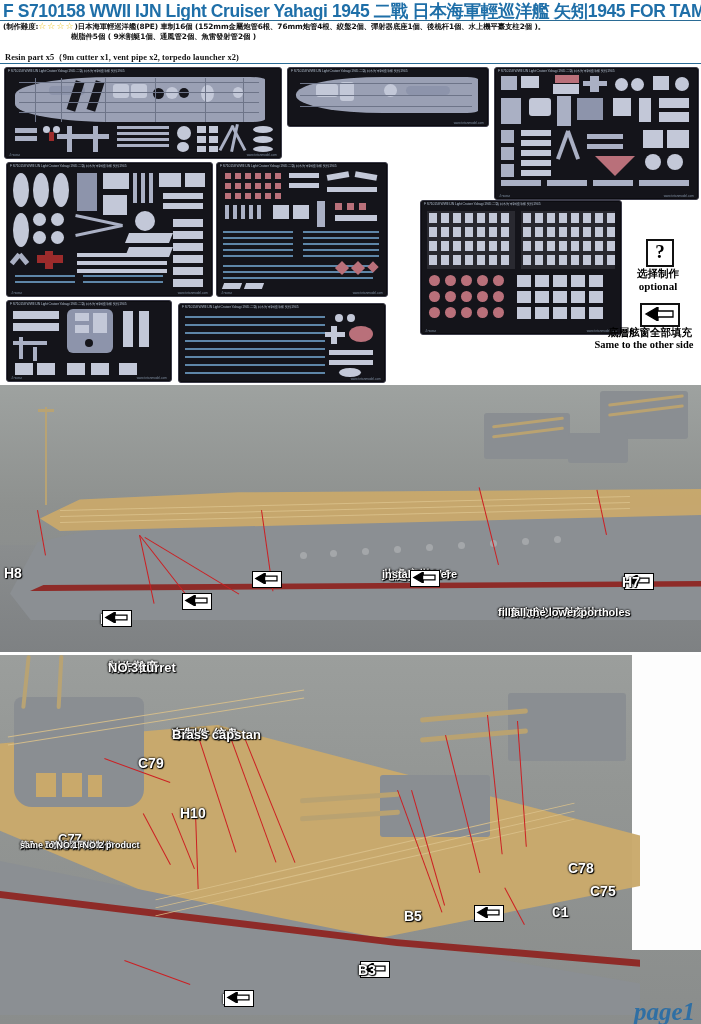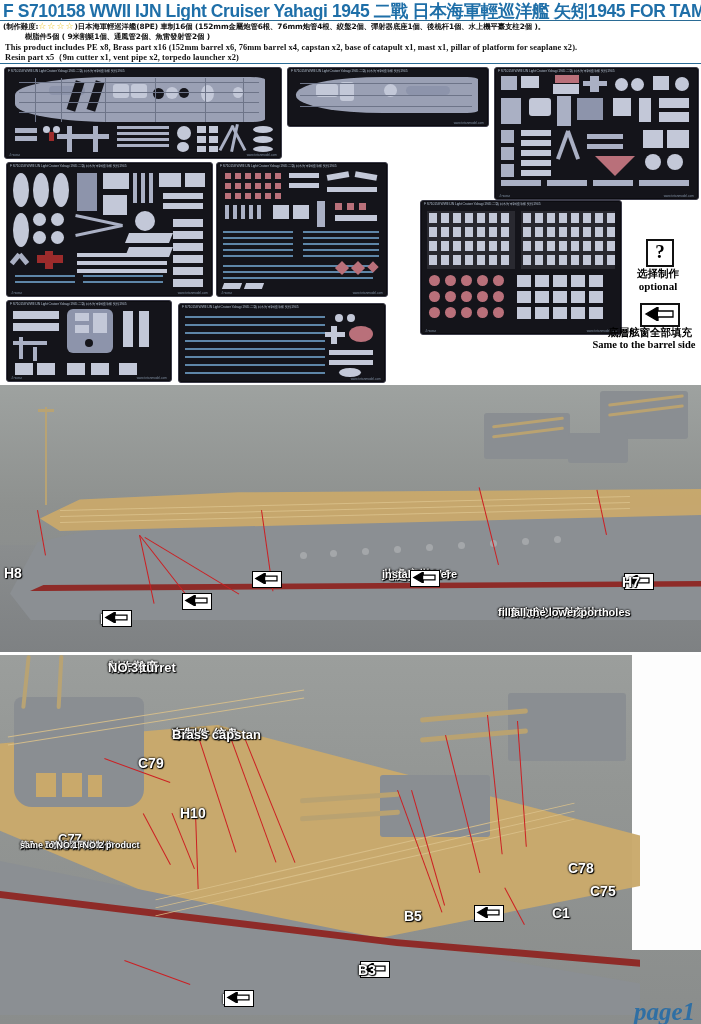--- a/index.html
+++ b/index.html
@@ -91,25 +91,25 @@
 <body>
 
 <div class="page">
 
   <div class="header">
     <div class="title-line">F S710158 WWII IJN Light Cruiser Yahagi 1945 二戰 日本海軍輕巡洋艦 矢矧1945 FOR TAMIYA</div>
     <div class="rule" style="top:20px;"></div>
 
     <div class="cn-spec">
       <span>(制作難度:</span><span class="stars">☆☆☆☆</span><span>)</span><span>日本海軍輕巡洋艦(8PE) 車制16個 (152mm金屬炮管6根、76mm炮管4根、絞盤2個、彈射器底座1個、後桅杆1個、水上機平臺支柱2個 )。</span><br>
-      <span style="margin-left:22px;display:inline-block;">樹脂件5個 ( 9米割艇1個、通風管2個、魚雷發射管2個 )</span>
+      <span style="margin-left:68px;display:inline-block;">樹脂件5個 ( 9米割艇1個、通風管2個、魚雷發射管2個 )</span>
     </div>
 
     <div class="en-spec">
-      <span>This product includes PE x8, Brass part x16 (152mm barrel x6, 76mm barrel x4, capstan x2, base of catapult x1, mast x1, pillar of platform for seaplane x2).</span><br>
+      <br>
       <span>Resin part x5（9m cutter x1, vent pipe x2, torpedo launcher x2)</span>
     </div>
     <div class="rule" style="top:63px;"></div>
   </div>
 
   <div class="fretzone">
 
     <div class="fret" style="left:4px;top:3px;width:276px;height:90px;">
       <div class="flabel">F S710158 WWII IJN Light Cruiser Yahagi 1945 二戰 日本海軍輕巡洋艦 矢矧1945</div>
       <div class="hull" style="left:10px;top:9px;width:250px;height:45px;"></div>
@@ -479,21 +479,21 @@
 
     <div class="legend" style="left:640px;top:239px;">
       <div class="arrowbox">
         <svg width="30" height="14" viewBox="0 0 30 14">
           <polygon points="14,0 14,4 29,4 29,10 14,10 14,14 2,7" fill="#fff" stroke="#000" stroke-width="1.3"></polygon>
           <polygon points="14,0 2,7 14,14" fill="#000"></polygon>
         </svg>
       </div>
     </div>
     <div class="legend-cn" style="position:absolute;left:600px;top:262px;width:100px;">底層舷窗全部填充</div>
-    <div class="legend-en" style="position:absolute;left:588px;top:275px;width:112px;font-size:10.5px;">Same to the barrel side</div>
+    <div class="legend-en" style="position:absolute;left:588px;top:275px;width:112px;font-size:10.5px;">Same to the other side</div>
   </div>
 
   <div class="photo photo1">
     <div class="sky" style="background:linear-gradient(180deg,#9ea2a0 0%,#8e918f 45%,#85888a 100%);"></div>
 
     <div style="position:absolute;left:0;top:160px;width:701px;height:107px;
          background:linear-gradient(180deg,#8a8d8e,#7e8183);"></div>
 
     <div class="hullgrey" style="left:10px;top:115px;width:691px;height:120px;
       clip-path:polygon(0 78%, 4% 35%, 14% 22%, 45% 12%, 100% 4%, 100% 100%, 3% 100%);"></div>
@@ -676,21 +676,21 @@
     <div class="rowcal" style="left:472px;top:250px;flex-direction:column;align-items:center;gap:0;">
       <span class="cal">C76</span>
       <span class="abox">
         <svg width="24" height="11" viewBox="0 0 30 14">
           <polygon points="14,0 14,4 29,4 29,10 14,10 14,14 2,7" fill="#fff" stroke="#000" stroke-width="1.6"></polygon>
           <polygon points="14,0 2,7 14,14" fill="#000"></polygon>
         </svg>
       </span>
     </div>
 
-    <div class="cal" style="left:552px;top:250px;">C1</div>
+    <div class="cal" style="left:552px;top:250px;font-family:Liberation Mono, monospace;">C1</div>
     <div class="cal" style="left:568px;top:205px;">C78</div>
     <div class="cal" style="left:590px;top:228px;">C75</div>
 
     <div class="rowcal" style="left:358px;top:306px;">
       <span class="cal">B2</span>
       <span class="abox">
         <svg width="24" height="11" viewBox="0 0 30 14">
           <polygon points="14,0 14,4 29,4 29,10 14,10 14,14 2,7" fill="#fff" stroke="#000" stroke-width="1.6"></polygon>
           <polygon points="14,0 2,7 14,14" fill="#000"></polygon>
         </svg>

